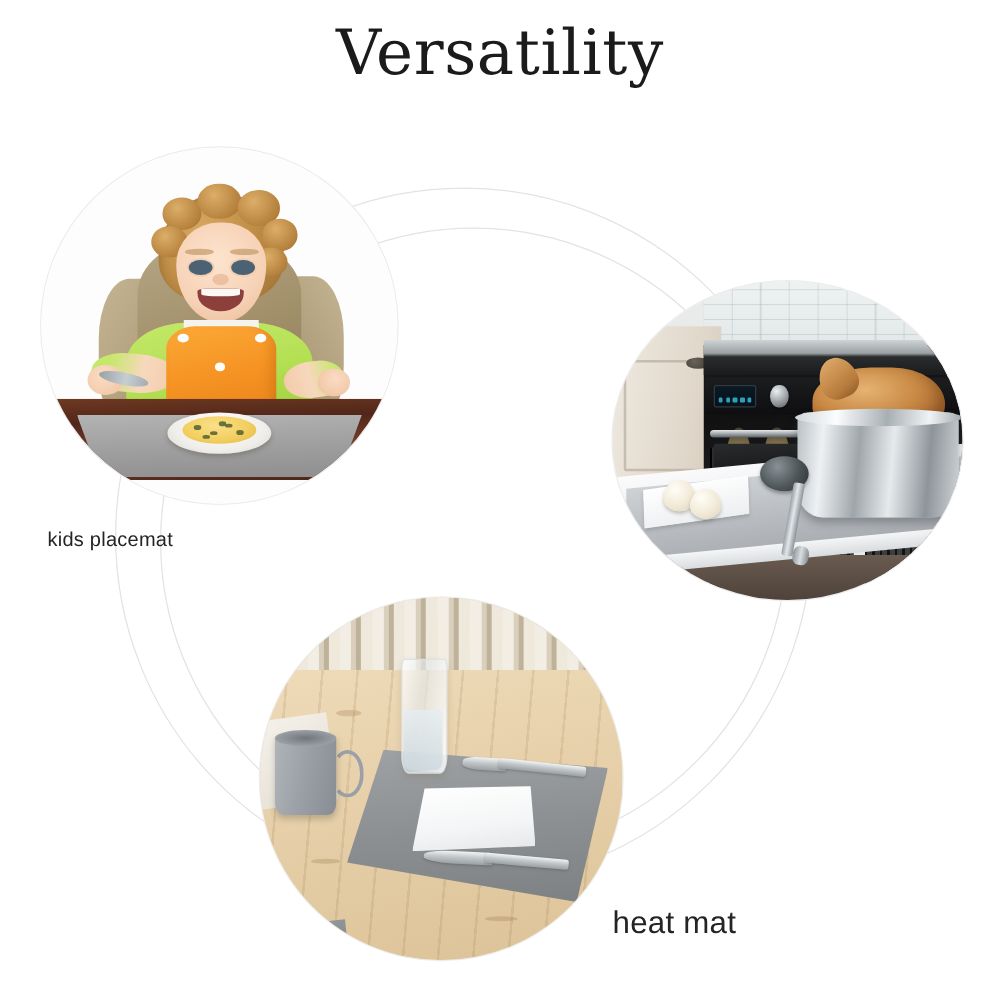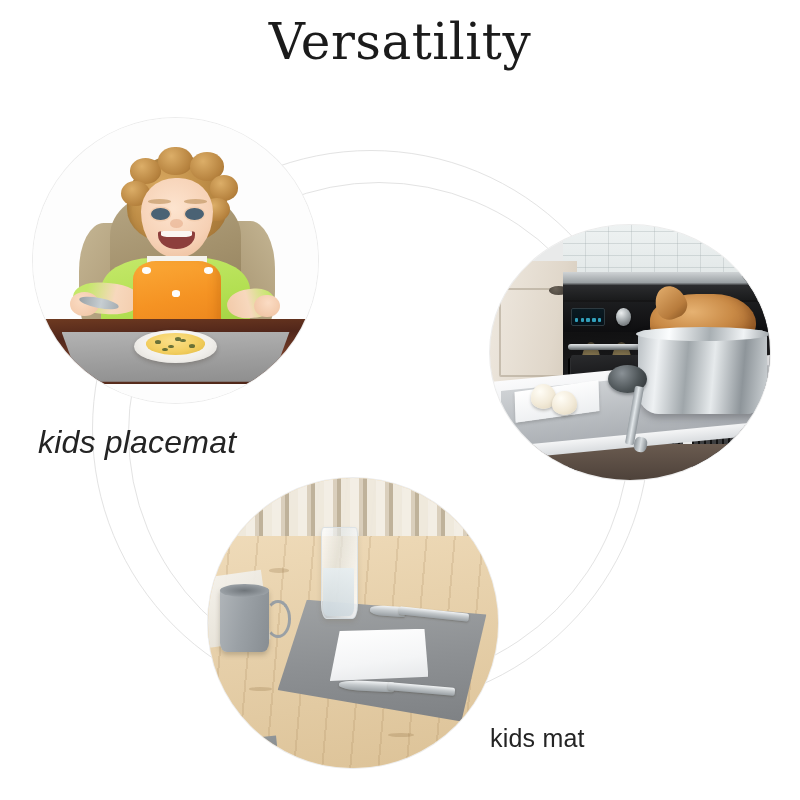--- a/index.html
+++ b/index.html
@@ -65,23 +65,22 @@
     position: absolute;
     color: #242424;
     font-family: "Liberation Sans", sans-serif;
     font-weight: 400;
     line-height: 1.18;
     white-space: pre-line;
   }
   #label-kids {
     left: 38px;
     top: 424px;
-    font-size: 32px;
+    font-size: 16px;
     letter-spacing: 0.2px;
-    font-style: italic;
   }
   #label-counter {
     left: 482px;
     top: 136px;
     width: 300px;
     font-size: 25px;
     text-align: center;
     letter-spacing: 0.2px;
   }
   #label-table {
@@ -753,15 +752,15 @@
 
       <div class="t-mug-handle"></div>
       <div class="t-mug"></div>
       <div class="t-mug-top"></div>
 
       <div class="t-chair"></div>
     </div>
   </div>
 
   <div class="label" id="label-kids">kids placemat</div>
-  <div class="label" id="label-table">kids mat</div>
+  <div class="label" id="label-table">heat mat</div>
 
 </div>
 
 </body></html>

